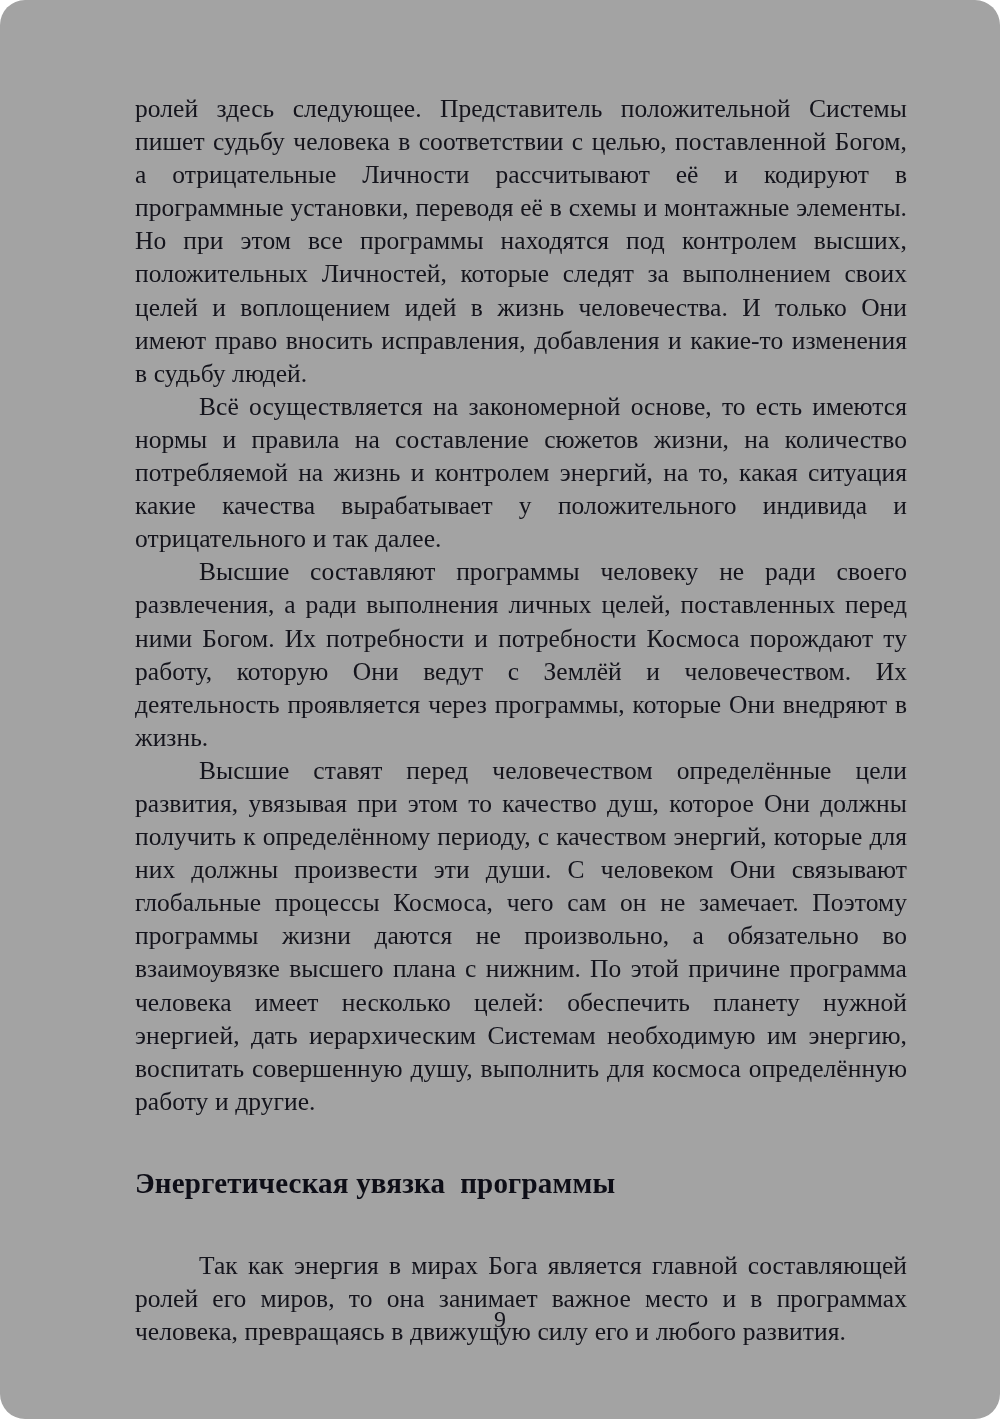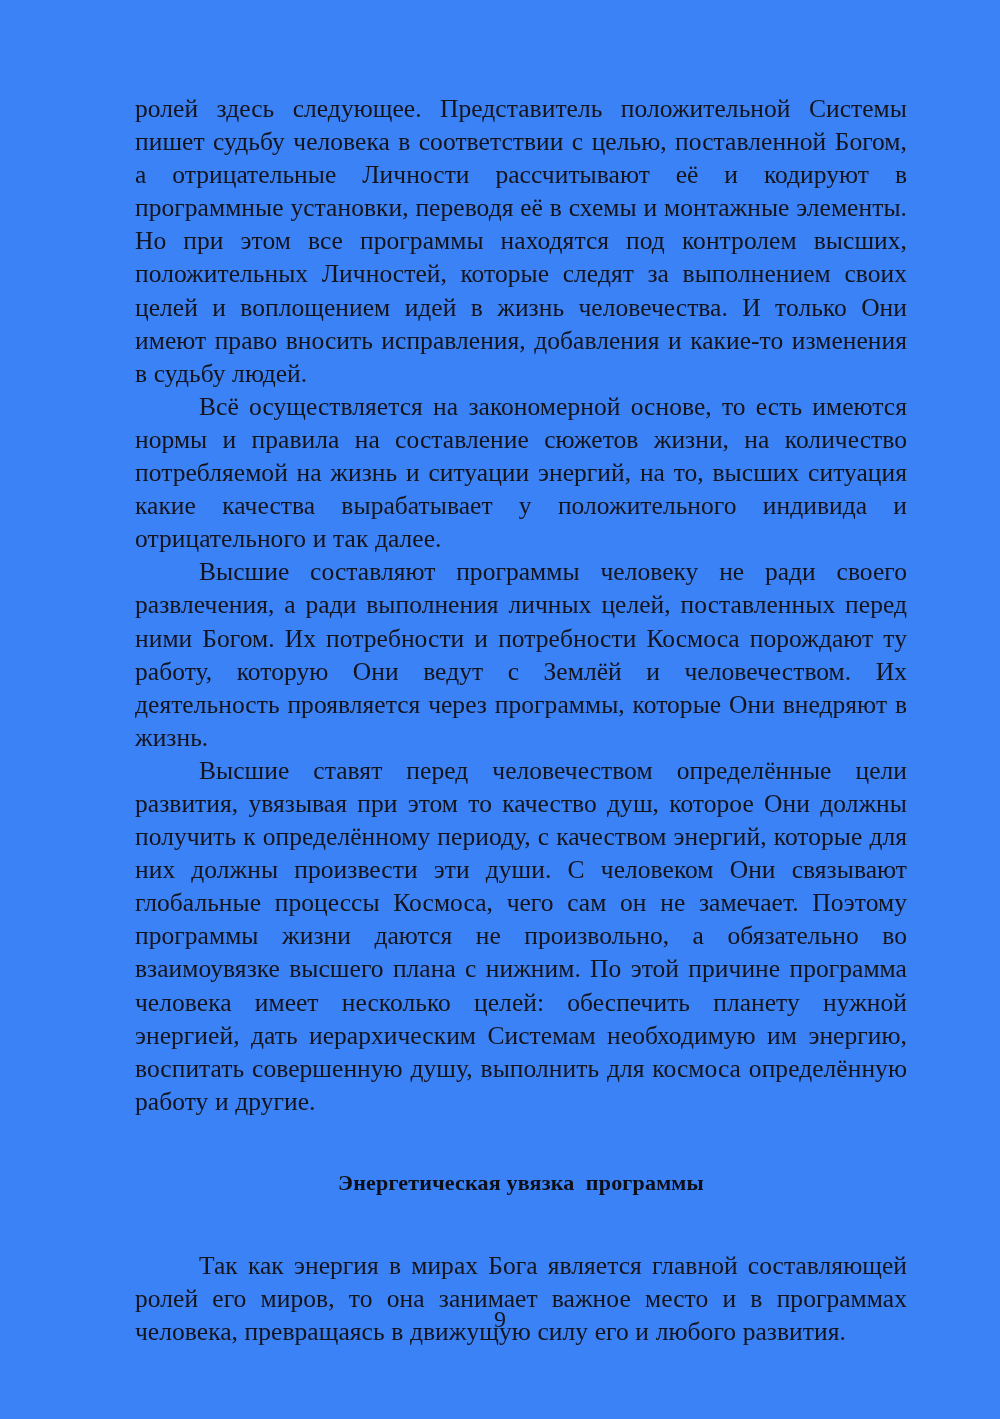--- a/index.html
+++ b/index.html
@@ -15,21 +15,22 @@
     overflow: hidden;
     font-family: "Liberation Serif", "DejaVu Serif", serif;
     color: #1a1a22;
     -webkit-font-smoothing: antialiased;
   }
 
   
   .page-sheet {
     position: absolute;
     inset: 0;
-    background: #3b82f6;
+    background: #a3a3a3;
+    border-radius: 25px;
   }
 
   
   .text-block {
     position: absolute;
     left: 135px;
     top: 92px;
     width: 772px;
   }
 
@@ -46,24 +47,23 @@
     hyphens: manual;
   }
 
   .body-paragraph.no-indent {
     text-indent: 0;
   }
 
   
   .section-heading {
     margin: 0;
-    font-size: 22px;
+    font-size: 29px;
     line-height: 36px;
     font-weight: bold;
-    text-align: center;
     white-space: pre;
     letter-spacing: 0.2px;
     color: #0e0e17;
   }
 
   .heading-gap-top {
     height: 47px;
   }
   .heading-gap-bottom {
     height: 48px;
@@ -83,21 +83,21 @@
 </style>
 </head>
 <body>
 
 <div class="page-sheet">
 
   <div class="text-block">
 
     <p class="body-paragraph no-indent">ролей здесь следующее. Представитель положительной Системы пишет судьбу человека в соответствии с целью, поставленной Богом, а отрицательные Личности рассчитывают её и кодируют в программные установки, переводя её в схемы и монтажные элементы. Но при этом все программы находятся под контролем высших, положительных Личностей, которые следят за выполнением своих целей и воплощением идей в жизнь человечества. И только Они имеют право вносить исправления, добавления и какие-то изменения в судьбу людей.</p>
 
-    <p class="body-paragraph">Всё осуществляется на закономерной основе, то есть имеются нормы и правила на составление сюжетов жизни, на количество потребляемой на жизнь и ситуации энергий, на то, высших ситуация какие качества вырабатывает у положительного индивида и отрицательного и так далее.</p>
+    <p class="body-paragraph">Всё осуществляется на закономерной основе, то есть имеются нормы и правила на составление сюжетов жизни, на количество потребляемой на жизнь и контролем энергий, на то, какая ситуация какие качества вырабатывает у положительного индивида и отрицательного и так далее.</p>
 
     <p class="body-paragraph">Высшие составляют программы человеку не ради своего развлечения, а ради выполнения личных целей, поставленных перед ними Богом. Их потребности и потребности Космоса порождают ту работу, которую Они ведут с Землёй и человечеством. Их деятельность проявляется через программы, которые Они внедряют в жизнь.</p>
 
     <p class="body-paragraph">Высшие ставят перед человечеством определённые цели развития, увязывая при этом то качество душ, которое Они должны получить к определённому периоду, с качеством энергий, которые для них должны произвести эти души. С человеком Они связывают глобальные процессы Космоса, чего сам он не замечает. Поэтому программы жизни даются не произвольно, а обязательно во взаимоувязке высшего плана с нижним. По этой причине программа человека имеет несколько целей: обеспечить планету нужной энергией, дать иерархическим Системам необходимую им энергию, воспитать совершенную душу, выполнить для космоса определённую работу и другие.</p>
 
     <div class="heading-gap-top"></div>
 
     <h2 class="section-heading">Энергетическая увязка  программы</h2>
 
     <div class="heading-gap-bottom"></div>

